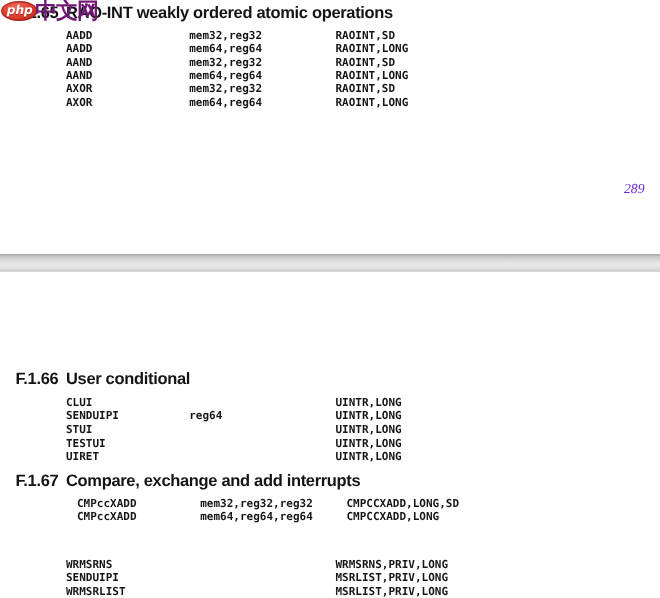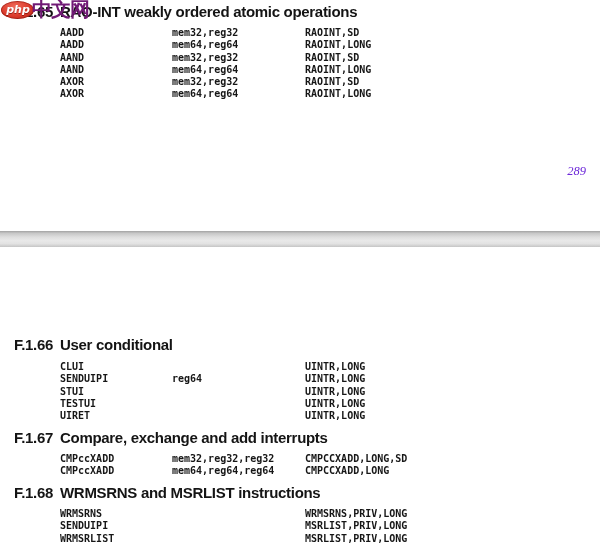--- a/index.html
+++ b/index.html
@@ -185,37 +185,33 @@
       <span class="c-mnemonic">UIRET</span>
       <span class="c-operands"></span>
       <span class="c-flags">UINTR,LONG</span>
     </div>
   </div>
 
   <div class="sec-head" style="top: 429px;">
     <span class="sec-num">F.1.67</span>
     <span class="sec-title">Compare, exchange and add interrupts</span>
   </div>
-  <div class="instr-table" style="top: 453px;">
+  <div class="instr-table" style="top: 453px; margin-left: 10px;">
     <div class="instr-row">
       <span class="c-mnemonic">CMPccXADD</span>
       <span class="c-operands">mem32,reg32,reg32</span>
       <span class="c-flags">CMPCCXADD,LONG,SD</span>
     </div>
     <div class="instr-row">
       <span class="c-mnemonic">CMPccXADD</span>
       <span class="c-operands">mem64,reg64,reg64</span>
       <span class="c-flags">CMPCCXADD,LONG</span>
     </div>
   </div>
 
-  <div class="sec-head" style="top: 484px;">
-    <span class="sec-num">F.1.68</span>
-    <span class="sec-title">WRMSRNS and MSRLIST instructions</span>
-  </div>
   <div class="instr-table" style="top: 508px;">
     <div class="instr-row">
       <span class="c-mnemonic">WRMSRNS</span>
       <span class="c-operands"></span>
       <span class="c-flags">WRMSRNS,PRIV,LONG</span>
     </div>
     <div class="instr-row">
       <span class="c-mnemonic">SENDUIPI</span>
       <span class="c-operands"></span>
       <span class="c-flags">MSRLIST,PRIV,LONG</span>

